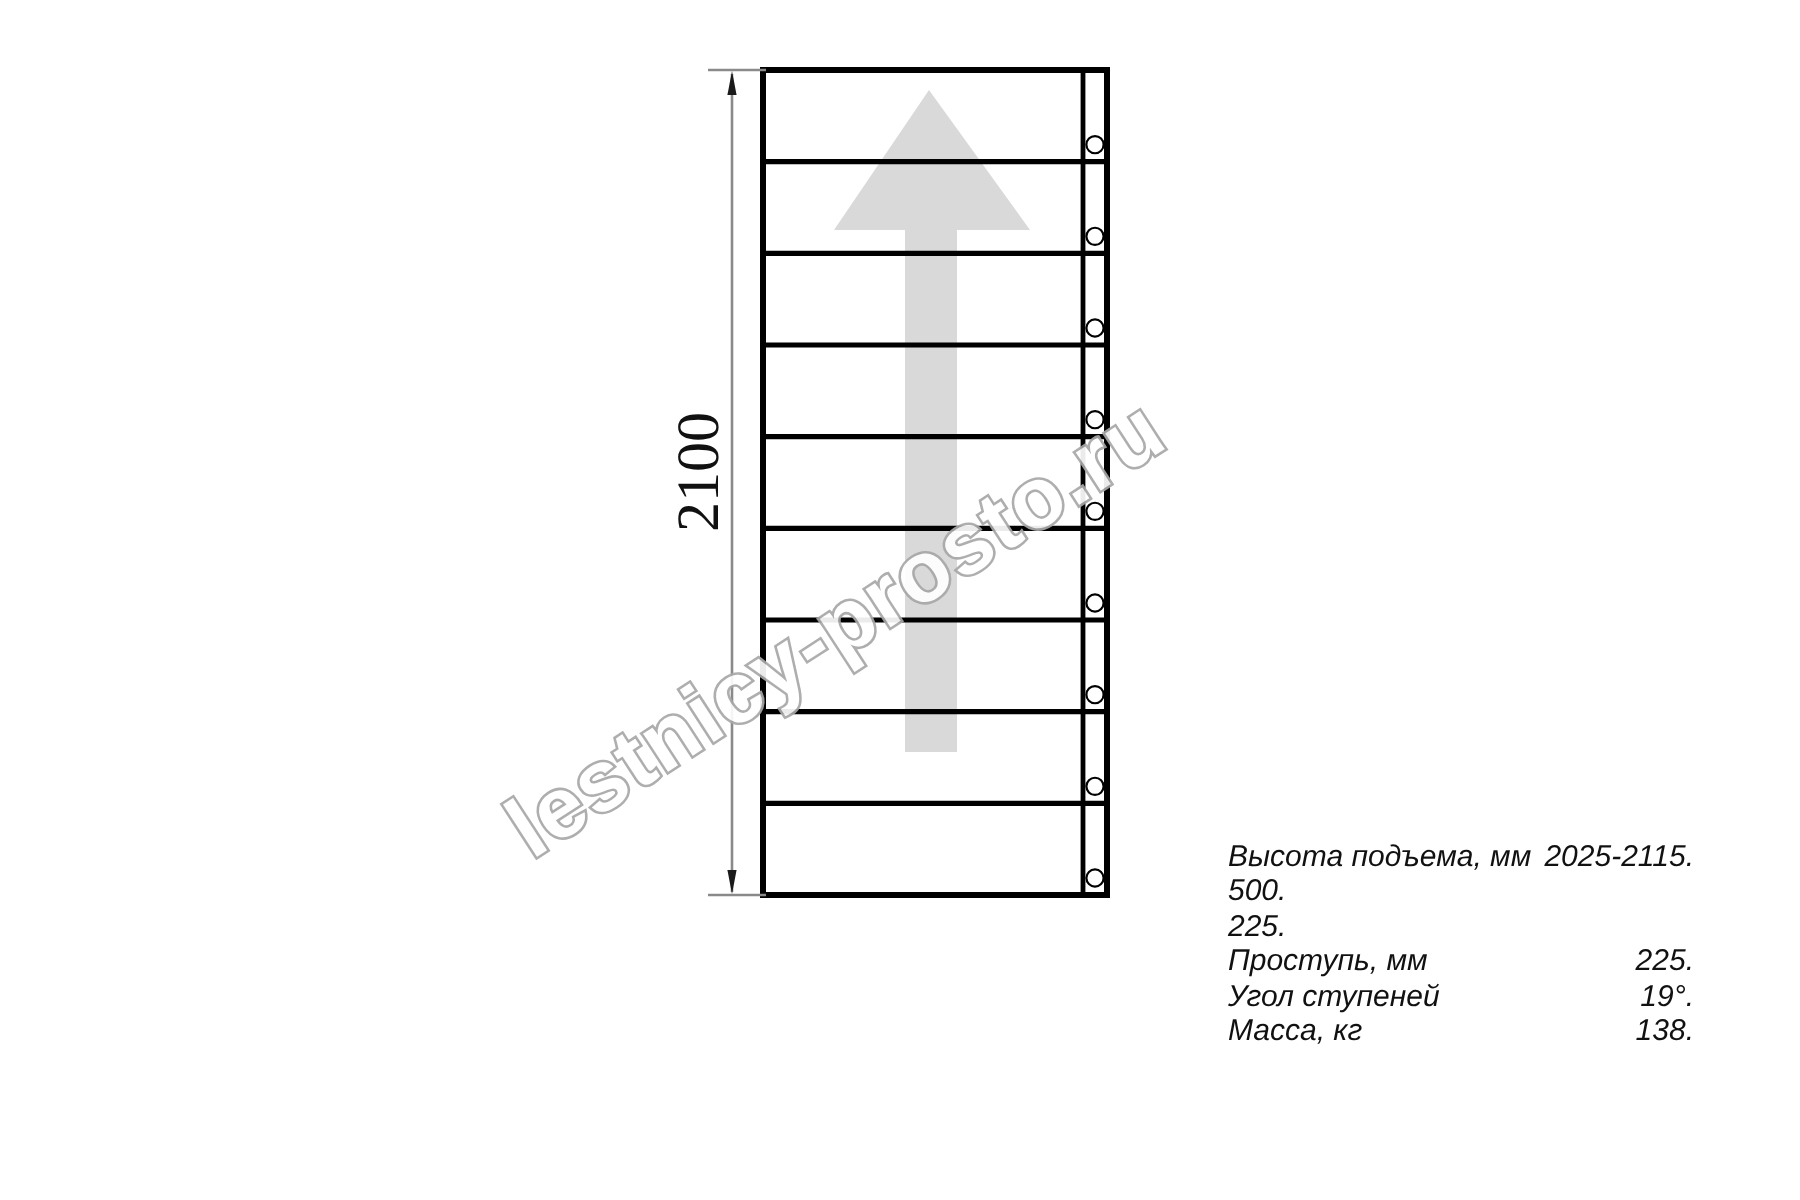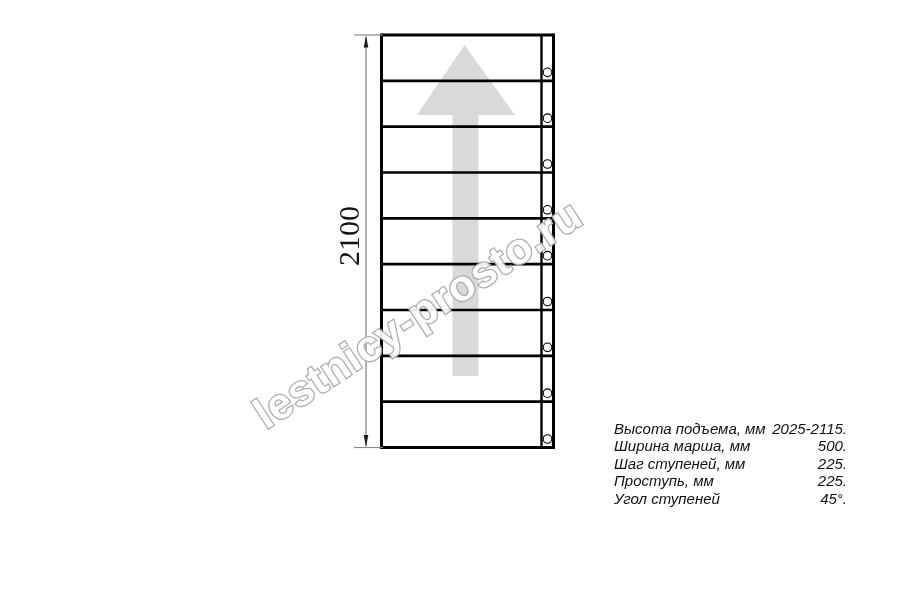--- a/index.html
+++ b/index.html
@@ -102,28 +102,30 @@
 
   <text class="watermark" x="266" y="430" transform="rotate(-33 266 430)">lestnicy-prosto.ru</text>
 </svg>
 
 <div class="specs">
   <div class="spec-row">
     <span class="spec-label">Высота подъема, мм</span>
     <span class="spec-value">2025-2115.</span>
   </div>
   <div class="spec-row">
-    <span class="spec-label">Ширина марша, мм</span>
     <span class="spec-value">500.</span>
   </div>
   <div class="spec-row">
-    <span class="spec-label">Шаг ступеней, мм</span>
     <span class="spec-value">225.</span>
   </div>
   <div class="spec-row">
     <span class="spec-label">Проступь, мм</span>
     <span class="spec-value">225.</span>
   </div>
   <div class="spec-row">
     <span class="spec-label">Угол ступеней</span>
-    <span class="spec-value">45°.</span>
+    <span class="spec-value">19°.</span>
+  </div>
+  <div class="spec-row">
+    <span class="spec-label">Масса, кг</span>
+    <span class="spec-value">138.</span>
   </div>
 </div>
 
 </body></html>

